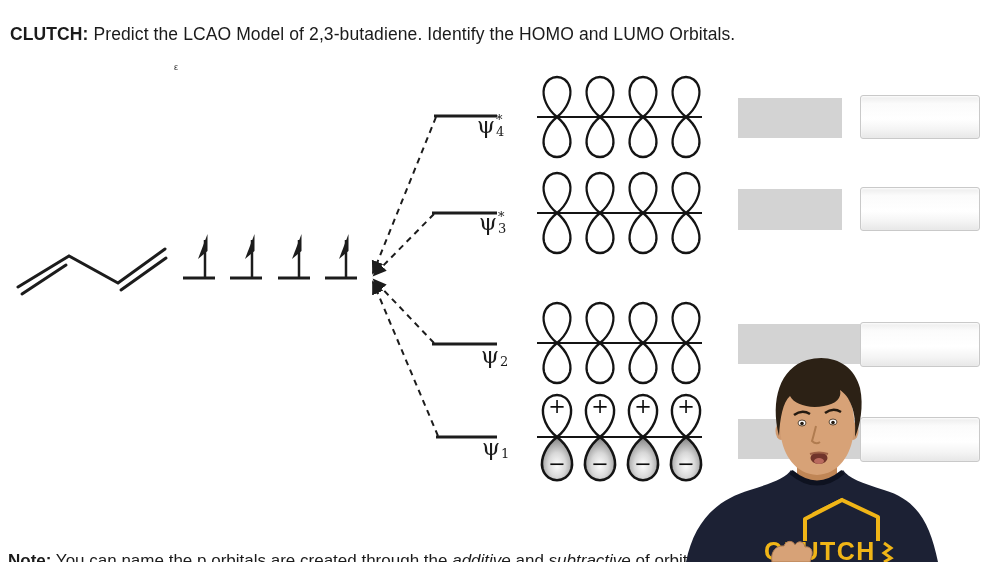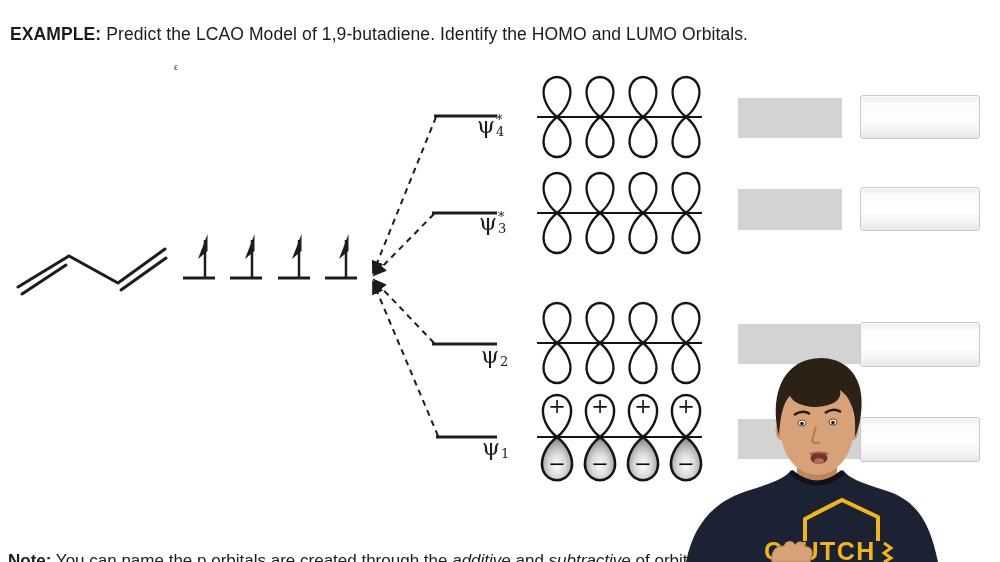--- a/index.html
+++ b/index.html
@@ -156,21 +156,21 @@
   <div class="gray-box" id="gb1"></div>
   <div class="gray-box" id="gb2"></div>
   <div class="gray-box" id="gb3"></div>
   <div class="gray-box" id="gb4"></div>
   <div class="glossy-box" id="wb1"></div>
   <div class="glossy-box" id="wb2"></div>
   <div class="glossy-box" id="wb3"></div>
   <div class="glossy-box" id="wb4"></div>
 
   <div class="header">
-    <span class="prefix">EXAMPLE:</span><span> Predict the LCAO Model of 1,9-butadiene. Identify the HOMO and LUMO Orbitals.</span>
+    <span class="prefix">CLUTCH:</span><span> Predict the LCAO Model of 2,3-butadiene. Identify the HOMO and LUMO Orbitals.</span>
   </div>
   <div class="stray">ε</div>
 
   <div class="psi" id="psi4">
     <span>ψ</span>
     <span class="ss">
         <span class="sup">*</span>
         <span class="sub">4</span>
       </span>
   </div>

